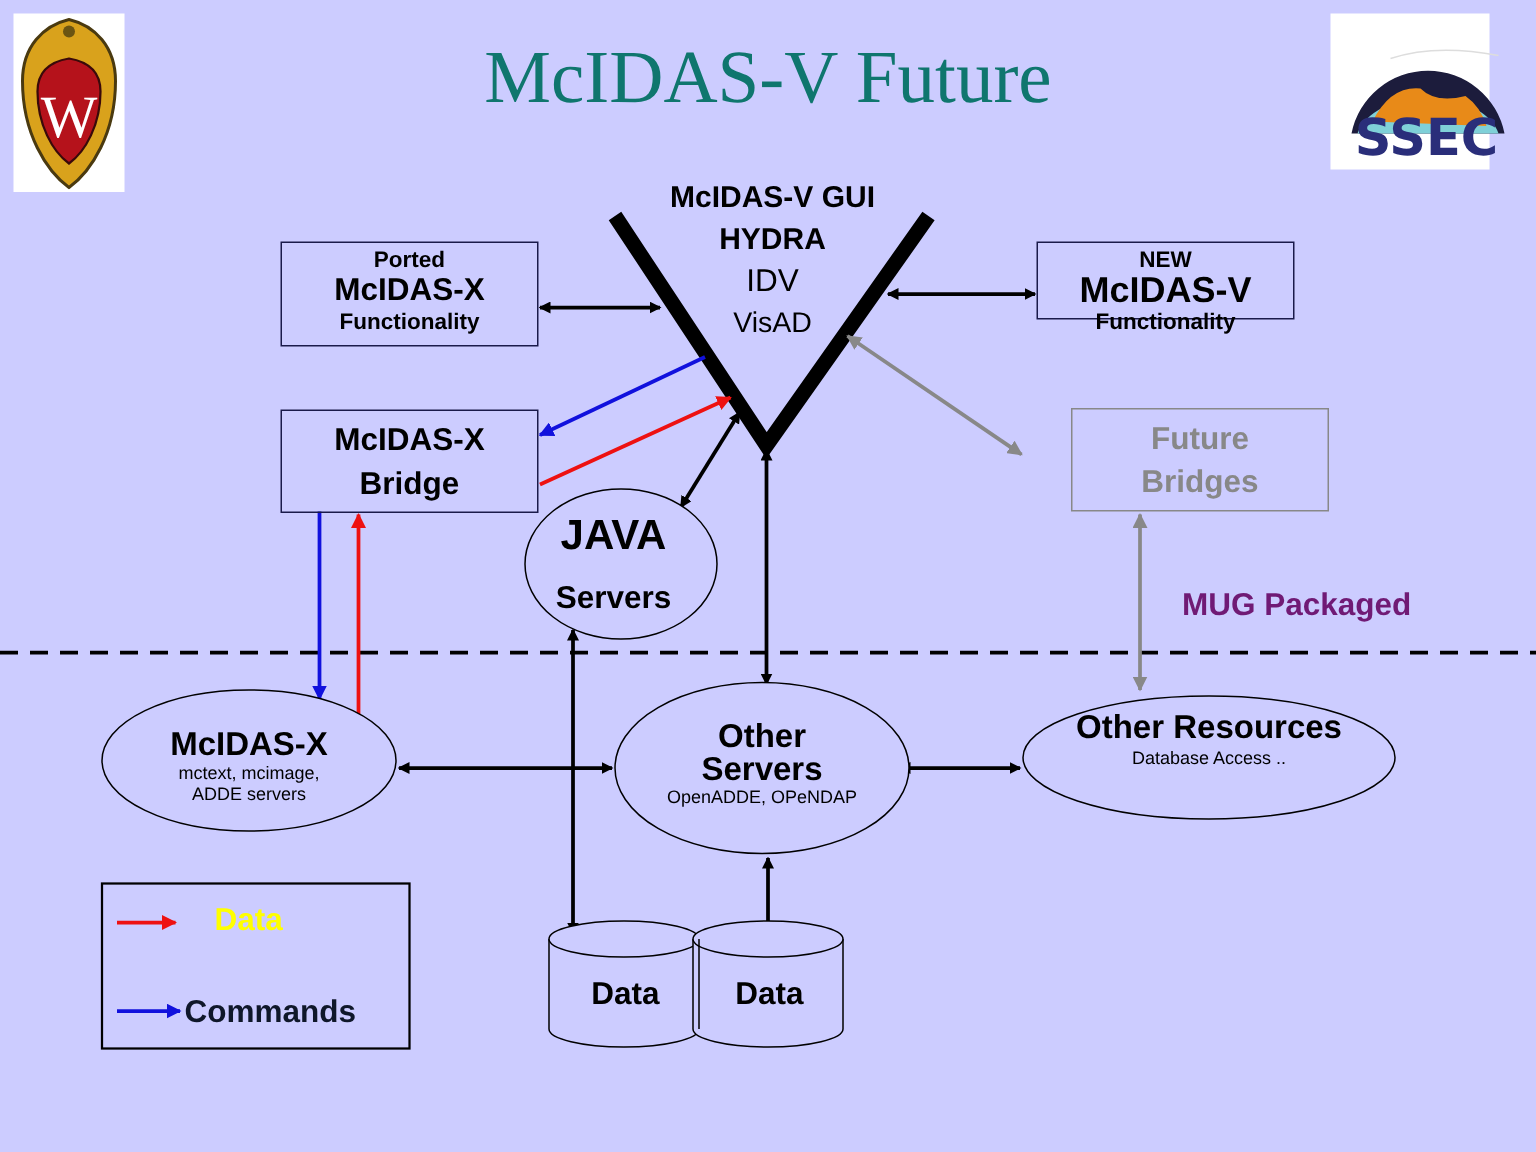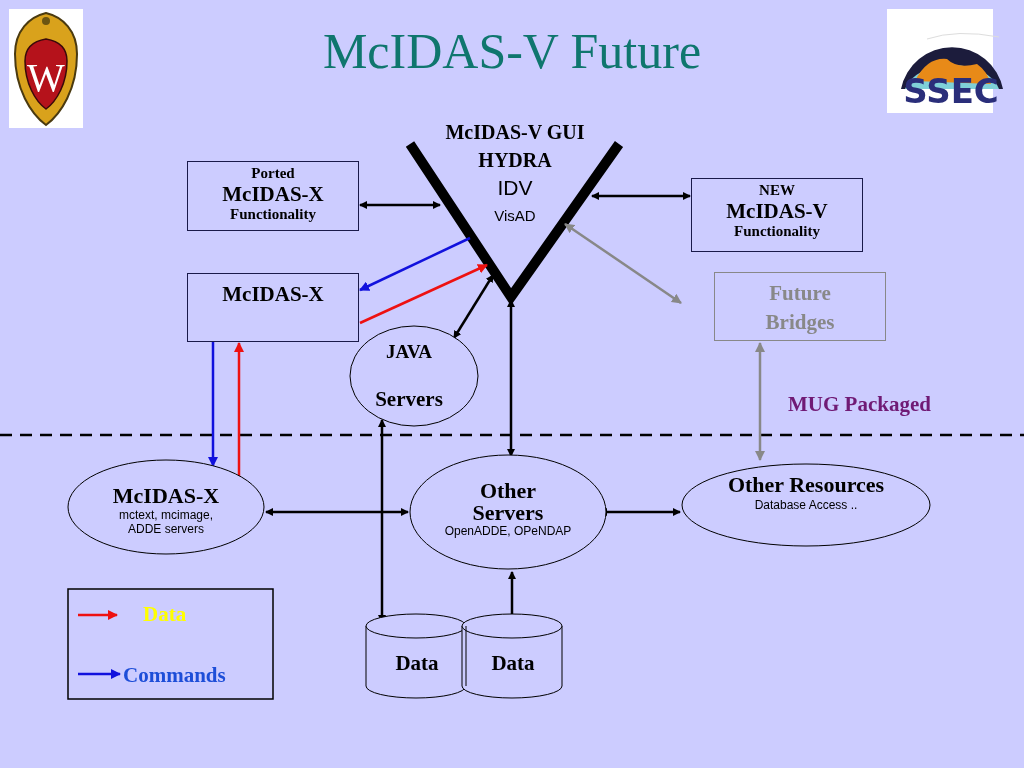--- a/index.html
+++ b/index.html
@@ -2,21 +2,21 @@
 <html><head>
 <meta charset="utf-8">
 <style>
   html, body { margin: 0; padding: 0; }
   body { width: 1024px; height: 768px; background: #ccccff; position: relative; overflow: hidden;
          font-family: "Liberation Sans", sans-serif; }
   .abs { position: absolute; }
   .title { left: 0; width: 1024px; top: 22px; text-align: center; font-family: "Liberation Serif", serif;
            font-size: 50px; color: #0f766e; }
   .box { position: absolute; border: 1px solid #1a1a4a; box-sizing: border-box; text-align: center; color: #000; }
-  .b { font-weight: bold; font-family: Liberation Serif, serif; }
+  .b { font-weight: bold; }
   .center { text-align: center; }
   svg.layer { position: absolute; left: 0; top: 0; }
   .logo { position: absolute; background: #fff; }
 </style>
 </head>
 <body>
 
 <div class="abs title">McIDAS-V Future</div>
 
 <div class="logo" style="left:9px;top:9px;width:74px;height:119px;">
@@ -103,45 +103,46 @@
 
   <rect x="68" y="589" width="205" height="110" fill="none" stroke="#000" stroke-width="1.5"></rect>
   <line x1="78" y1="615" x2="117" y2="615" stroke="#ee1111" stroke-width="2.5" marker-end="url(#ar)"></line>
   <line x1="78" y1="674" x2="120" y2="674" stroke="#1111dd" stroke-width="2.5" marker-end="url(#ab)"></line>
 </svg>
 
 <div class="abs center" style="left:410px;top:118px;width:210px;">
   <div class="b" style="font-size:20px;line-height:28px;">McIDAS-V GUI</div>
   <div class="b" style="font-size:20px;line-height:28px;">HYDRA</div>
   <div style="font-size:21px;line-height:28px;">IDV</div>
-  <div style="font-size:15px;line-height:28px;">VisAD</div>
+  <div style="font-size:19px;line-height:28px;">VisAD</div>
 </div>
 
 <div class="box" style="left:187px;top:161px;width:172px;height:70px;padding-top:3px;">
   <div class="b" style="font-size:15px;line-height:17px;text-align:center;">Ported</div>
   <div class="b" style="font-size:21px;line-height:24px;">McIDAS-X</div>
   <div class="b" style="font-size:15px;line-height:17px;">Functionality</div>
 </div>
 
-<div class="box" style="left:691px;top:161px;width:172px;height:74px;padding-top:3px;margin-top:17px;">
+<div class="box" style="left:691px;top:161px;width:172px;height:52px;padding-top:3px;">
   <div class="b" style="font-size:15px;line-height:17px;">NEW</div>
-  <div class="b" style="font-size:21px;line-height:24px;">McIDAS-V</div>
+  <div class="b" style="font-size:24px;line-height:24px;">McIDAS-V</div>
   <div class="b" style="font-size:15px;line-height:17px;">Functionality</div>
 </div>
 
 <div class="box" style="left:187px;top:273px;width:172px;height:69px;padding-top:5px;">
   <div class="b" style="font-size:21px;line-height:30px;">McIDAS-X</div>
+  <div class="b" style="font-size:21px;line-height:28px;">Bridge</div>
 </div>
 
 <div class="box" style="left:682px;top:272px;width:172px;height:69px;padding-top:5px;border-color:#888;color:#888;margin-left:32px;">
   <div class="b" style="font-size:21px;line-height:30px;">Future</div>
   <div class="b" style="font-size:21px;line-height:28px;">Bridges</div>
 </div>
 
-<div class="abs center b" style="left:350px;top:341px;width:118px;font-size:19px;">JAVA</div>
+<div class="abs center b" style="left:350px;top:341px;width:118px;font-size:28px;">JAVA</div>
 <div class="abs center b" style="left:350px;top:387px;width:118px;font-size:21px;">Servers</div>
 
 <div class="abs b" style="left:788px;top:392px;font-size:21px;color:#701a75;">MUG Packaged</div>
 
 <div class="abs center" style="left:68px;top:484px;width:196px;">
   <div class="b" style="font-size:22px;line-height:24px;">McIDAS-X</div>
   <div style="font-size:12px;line-height:14px;">mctext, mcimage,</div>
   <div style="font-size:12px;line-height:14px;">ADDE servers</div>
 </div>
 
@@ -153,13 +154,13 @@
 
 <div class="abs center" style="left:682px;top:472px;width:248px;text-align:center;">
   <div class="b" style="font-size:22px;line-height:26px;">Other Resources</div>
   <div style="font-size:12px;line-height:14px;">Database Access ..</div>
 </div>
 
 <div class="abs center b" style="left:368px;top:651px;width:98px;font-size:21px;">Data</div>
 <div class="abs center b" style="left:464px;top:651px;width:98px;font-size:21px;">Data</div>
 
 <div class="abs b" style="left:143px;top:602px;font-size:21px;color:#ffff00;">Data</div>
-<div class="abs b" style="left:123px;top:663px;font-size:21px;color:#1d4ed8;">Commands</div>
+<div class="abs b" style="left:123px;top:663px;font-size:21px;color:#0f172a;">Commands</div>
 
 </body></html>

